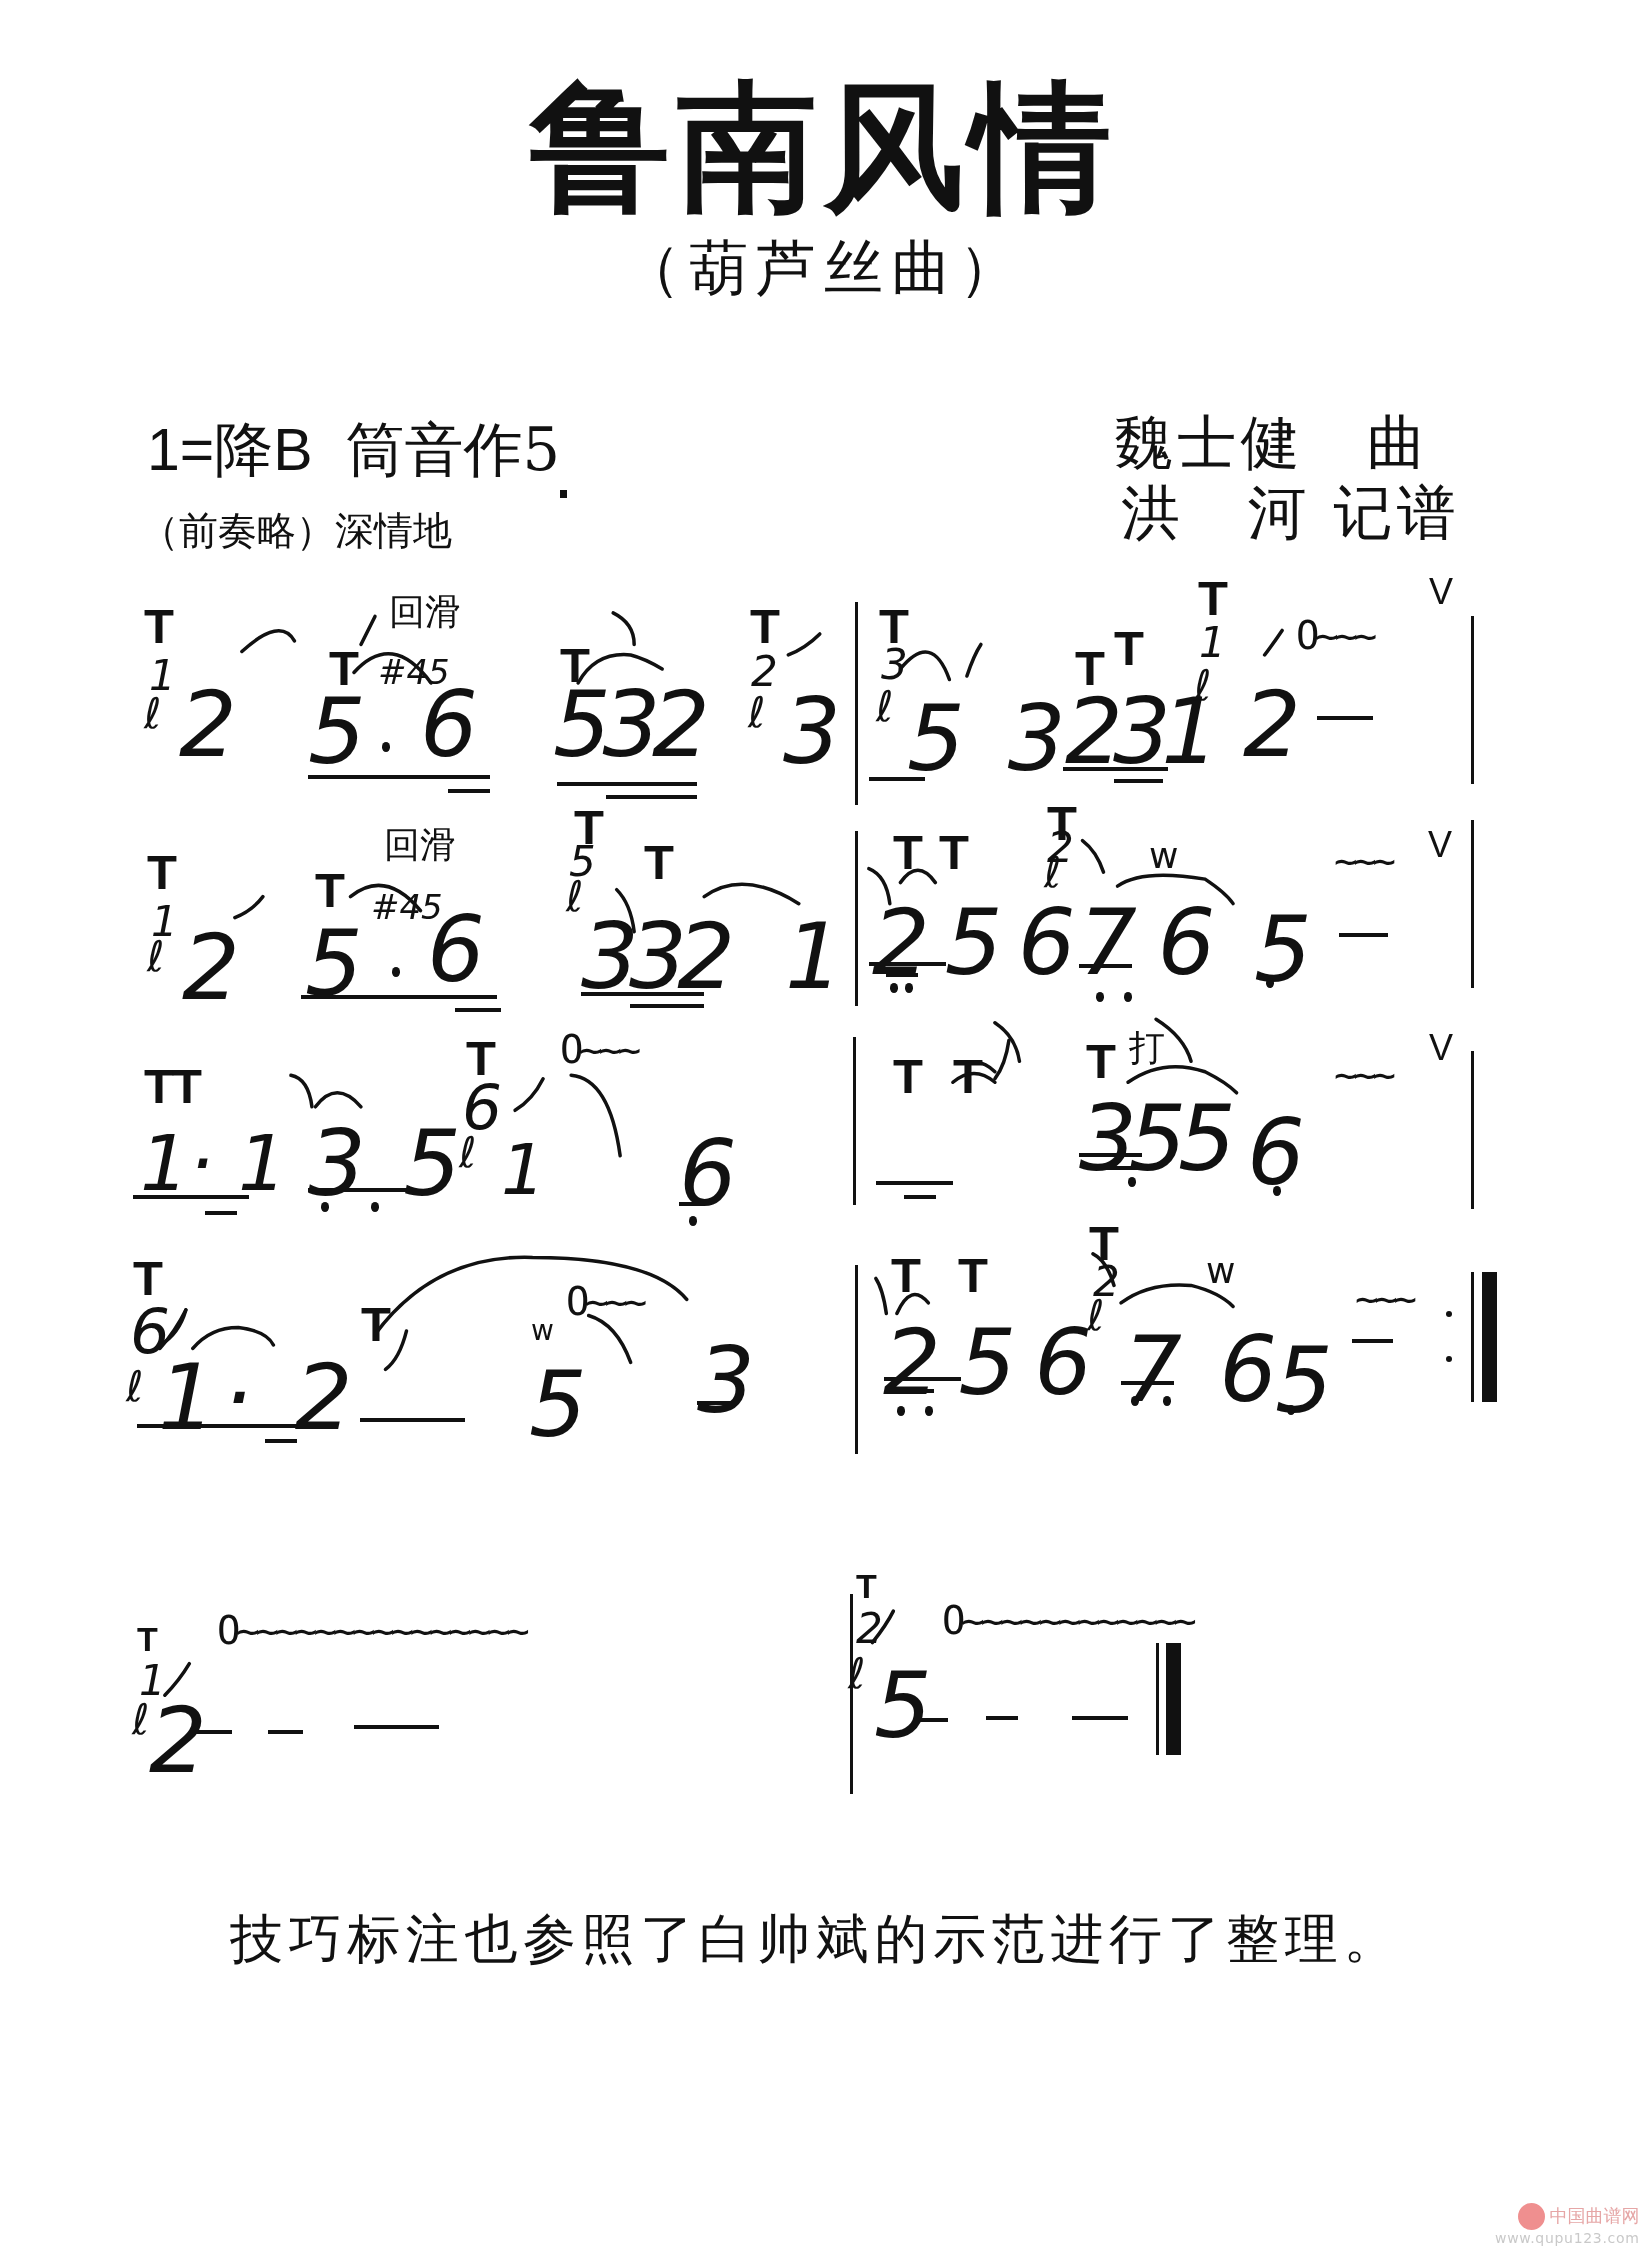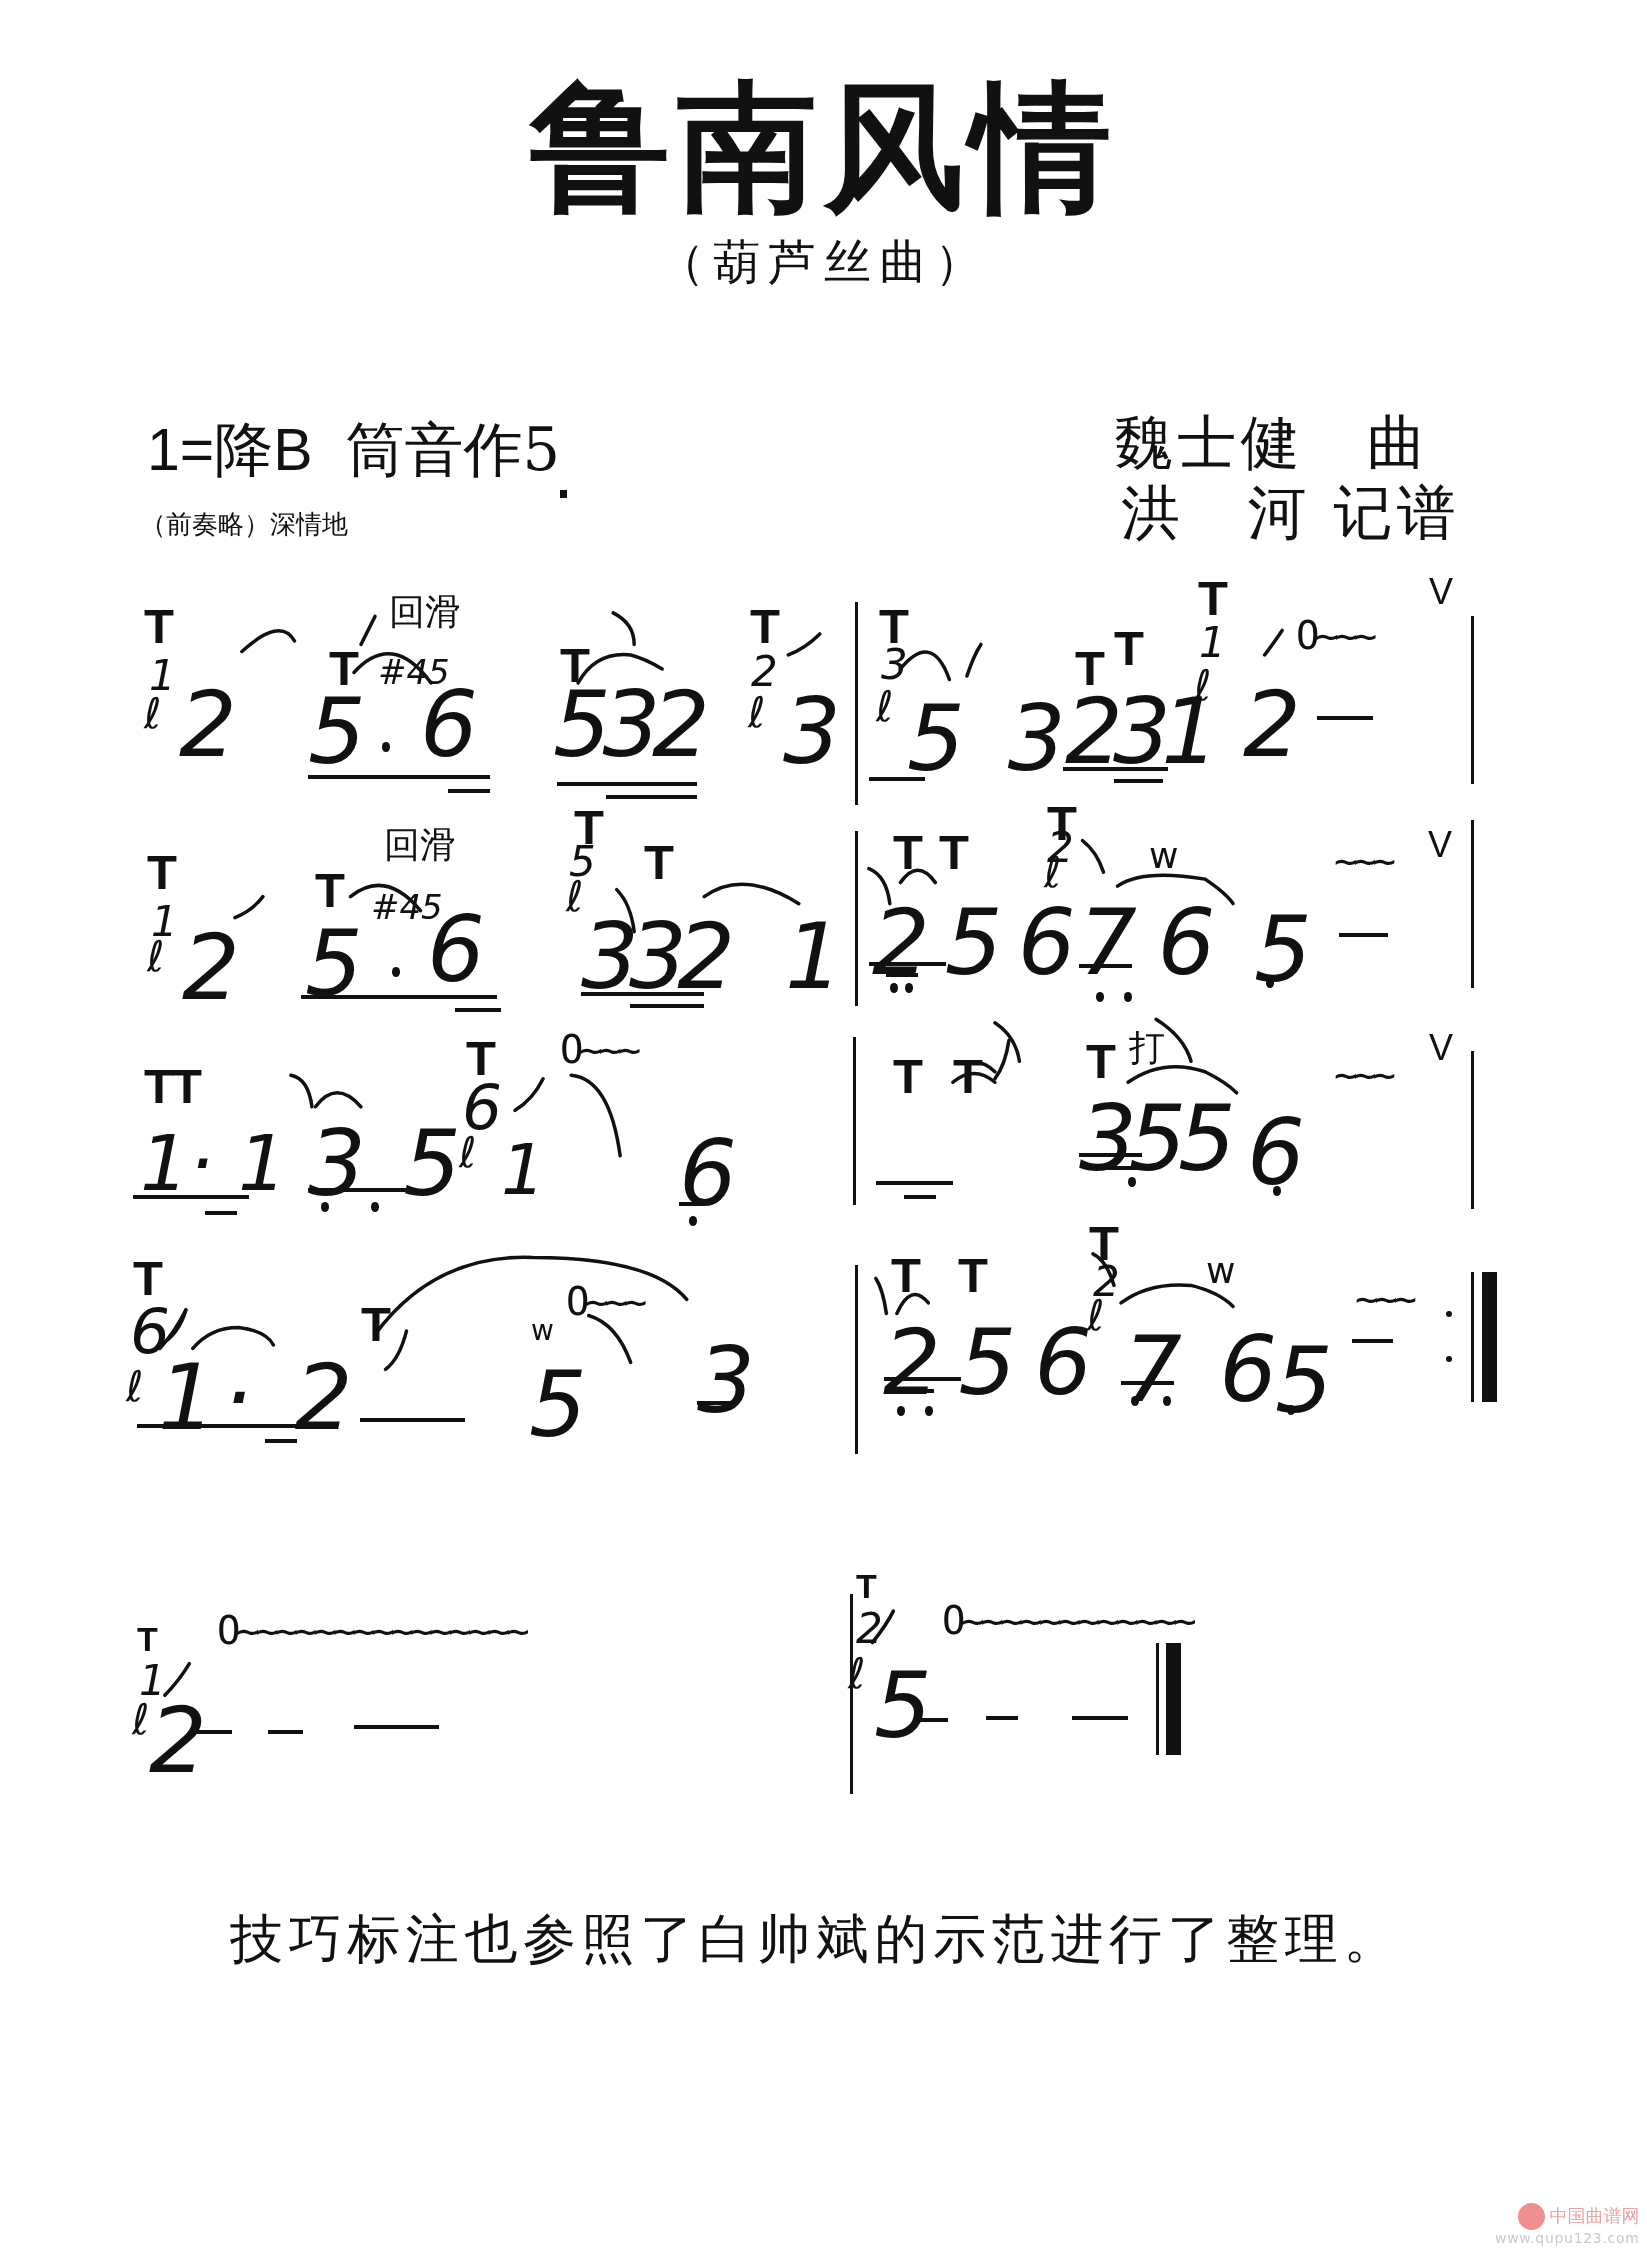--- a/index.html
+++ b/index.html
@@ -1,23 +1,23 @@
 <!DOCTYPE html>
 <html style="font-size:11.2px"><head>
 <meta charset="utf-8">
 <style>
   html,body{margin:0;padding:0;background:#ffffff;}
   body{width:1648px;height:2250px;position:relative;overflow:hidden;color:#111;font-family:"DejaVu Serif","Liberation Serif",serif;}
   .abs{position:absolute;}
   .title{left:0;width:1648px;top:77px;text-align:center;font-size:140px;font-weight:bold;letter-spacing:7px;font-family:"DejaVu Serif",serif;line-height:1;}
-  .subtitle{left:0;width:1648px;top:238px;text-align:center;font-size:47px;letter-spacing:8.4px;line-height:1;}
+  .subtitle{left:0;width:1648px;top:238px;text-align:center;font-size:59px;letter-spacing:8.4px;line-height:1;}
   .key{left:147px;top:420px;font-size:59px;line-height:1;font-family:"Liberation Sans","DejaVu Sans",sans-serif;}
   .key .cn{font-family:"DejaVu Serif",serif;}
   .key-dot{left:560px;top:490px;width:7px;height:8.4px;background:#111;}
-  .tempo{left:140px;top:511px;font-size:26px;line-height:1;}
+  .tempo{left:140px;top:511px;font-size:39px;line-height:1;}
   .credit{font-size:59px;line-height:1;letter-spacing:4.2px;}
   .composer{left:1114px;top:413px;}
   .transcriber{left:1121px;top:483px;}
   .hand{font-family:"DejaVu Sans","Liberation Sans",sans-serif;font-style:italic;font-size:91px;line-height:1;}
   .tmark{font-family:"Liberation Sans",sans-serif;font-weight:bold;font-size:49px;line-height:1;}
   .small{font-family:"DejaVu Sans",sans-serif;font-style:italic;font-size:42px;line-height:1;}
   .anno{font-family:"DejaVu Serif",serif;font-size:36px;line-height:1;}
   .bar{width:2.8px;background:#111;}
   .ul{height:3.5px;background:#111;}
   .dot{width:8.4px;height:9.8px;border-radius:50%;background:#111;}

